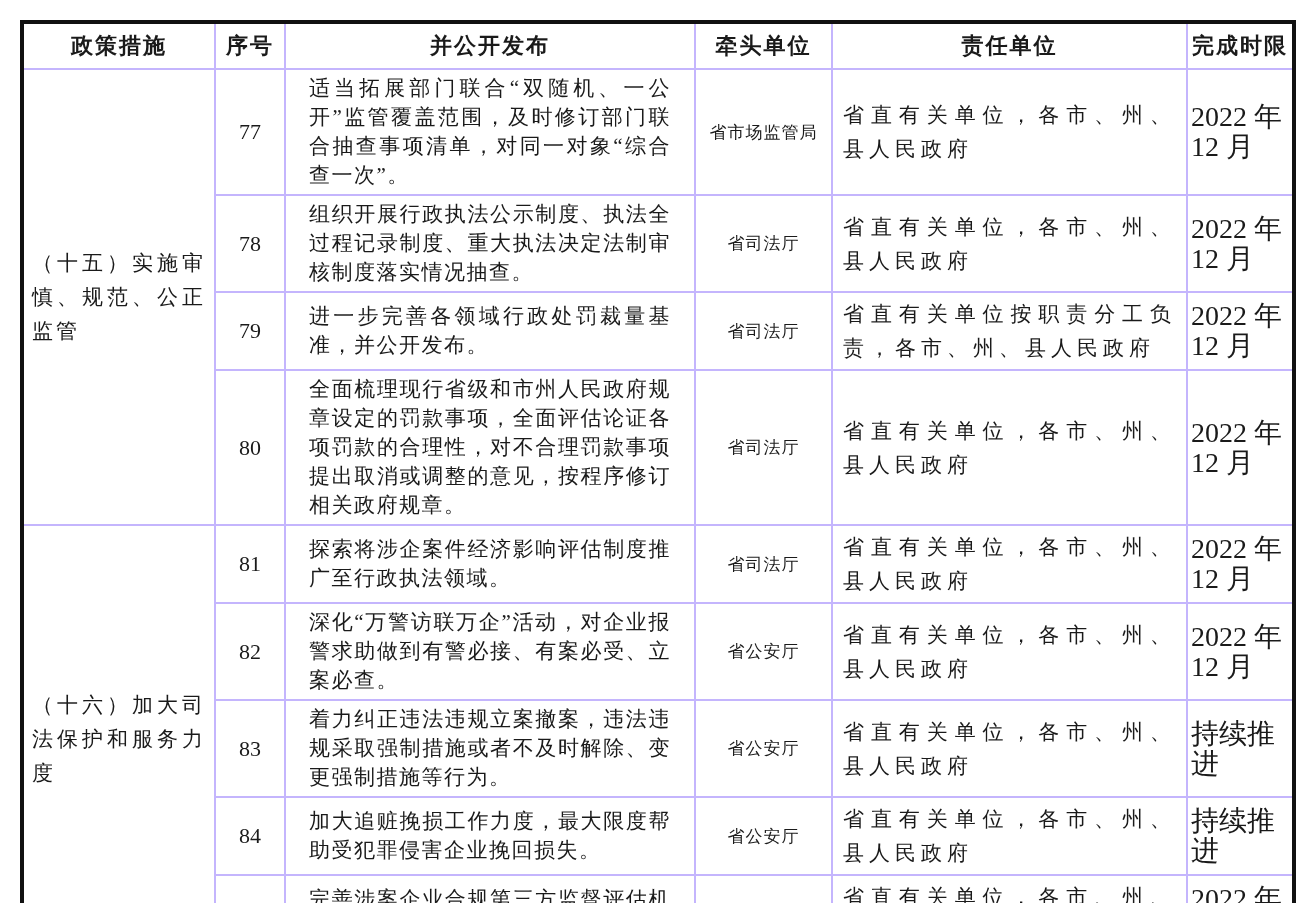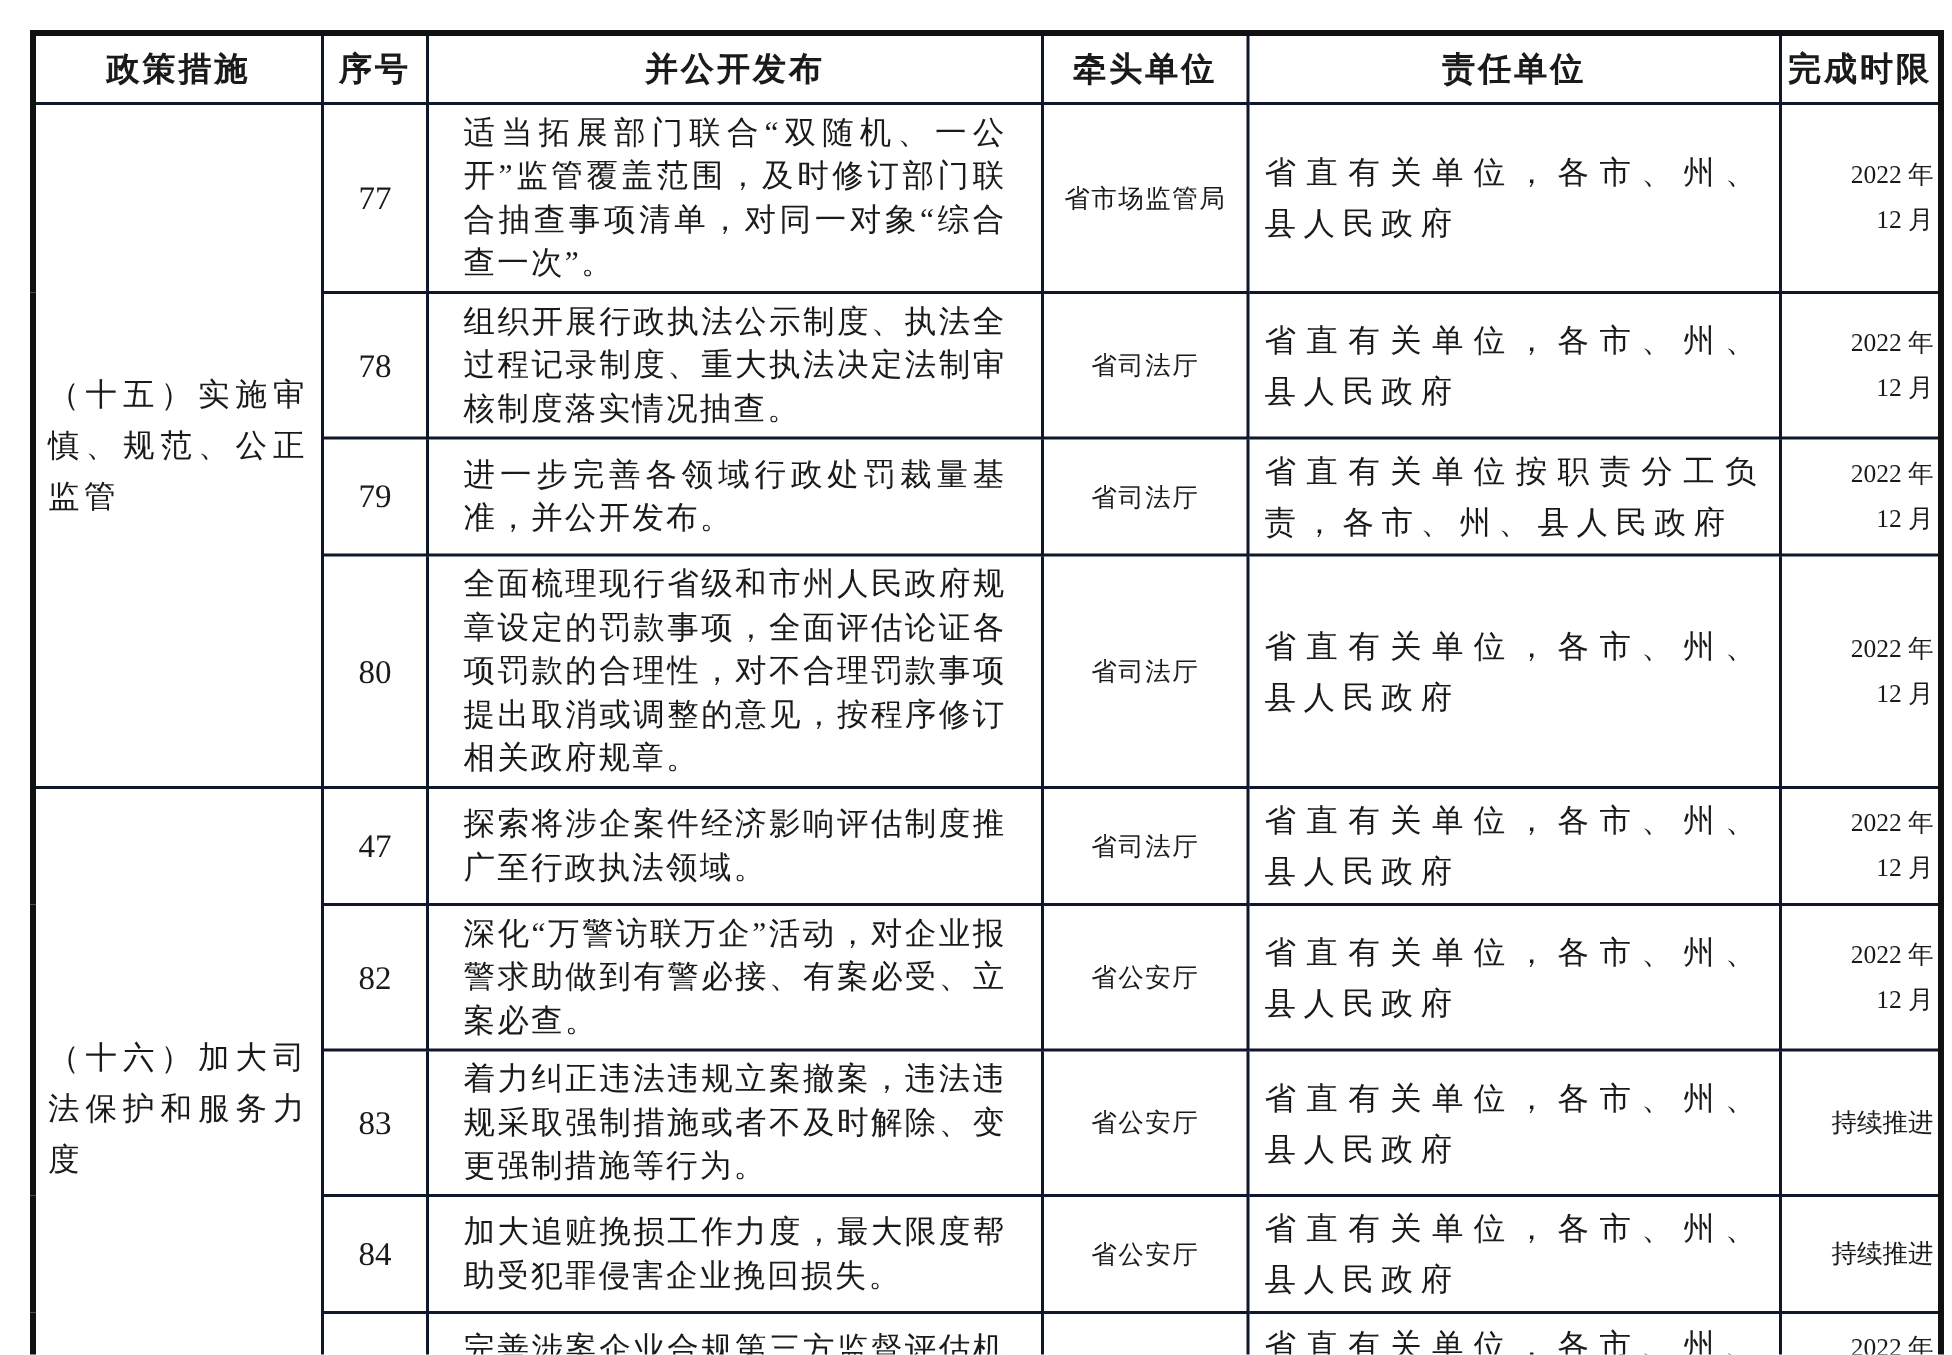--- a/index.html
+++ b/index.html
@@ -15,21 +15,21 @@
     padding: 20px 0 0 20px;
   }
   table.doc {
     border-collapse: collapse;
     table-layout: fixed;
     width: 1272px;
     border: 4px solid #111111;
     background: #ffffff;
   }
   td, th {
-    border: 2px solid #0f172a;
+    border: 2px solid #c4b5fd;
     vertical-align: middle;
     padding: 4px 9px;
     overflow: hidden;
   }
   th {
     font-family: "Liberation Sans", "DejaVu Sans", sans-serif;
     font-weight: 700;
     font-size: 22px;
     text-align: center;
     letter-spacing: 2px;
@@ -71,22 +71,22 @@
     padding: 2px 4px;
   }
   td.resp {
     font-size: 21px;
     letter-spacing: 5px;
     line-height: 34px;
     text-align: justify;
     padding: 4px 10px;
   }
   td.deadline {
-    font-size: 17px;
-    text-align: right;
+    font-size: 28px;
+    text-align: left;
     line-height: 30px;
     padding: 2px 3px;
   }
   .dl { display: block; }
 </style>
 </head>
 <body>
 
 <div class="page">
   <table class="doc">
@@ -149,21 +149,21 @@
       <td class="lead">省司法厅</td>
       <td class="resp">省直有关单位，各市、州、县人民政府</td>
       <td class="deadline">
         <span class="dl">2022 年</span>
         <span class="dl">12 月</span>
       </td>
     </tr>
 
     <tr class="r81">
       <td class="policy" rowspan="5">（十六）加大司法保护和服务力度</td>
-      <td class="no">47</td>
+      <td class="no">81</td>
       <td class="task">探索将涉企案件经济影响评估制度推广至行政执法领域。</td>
       <td class="lead">省司法厅</td>
       <td class="resp">省直有关单位，各市、州、县人民政府</td>
       <td class="deadline">
         <span class="dl">2022 年</span>
         <span class="dl">12 月</span>
       </td>
     </tr>
 
     <tr class="r82">

